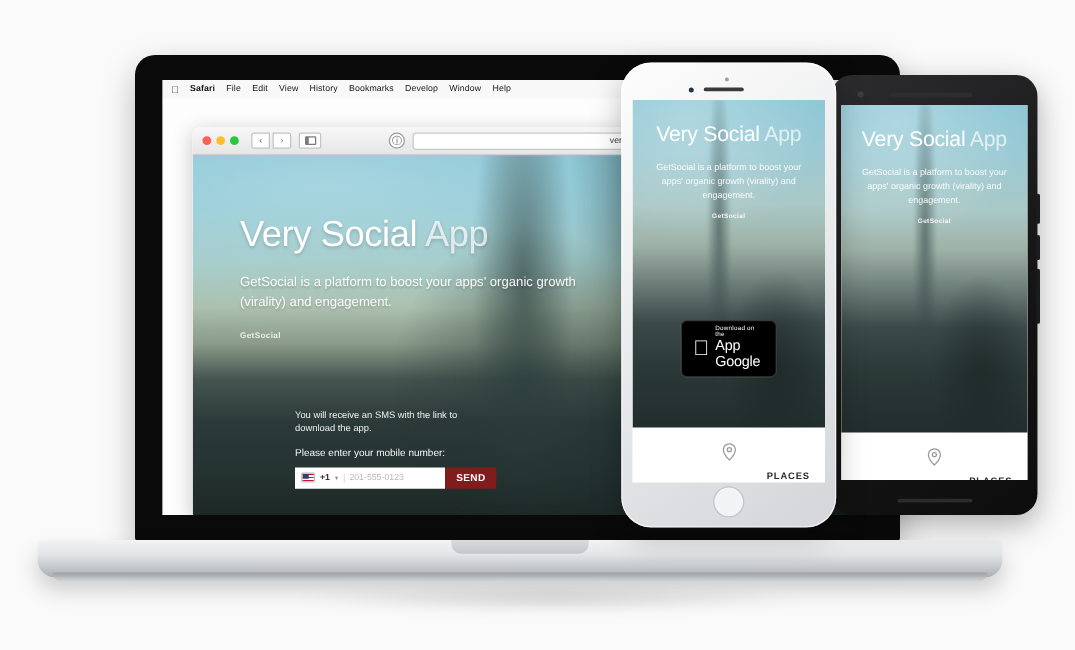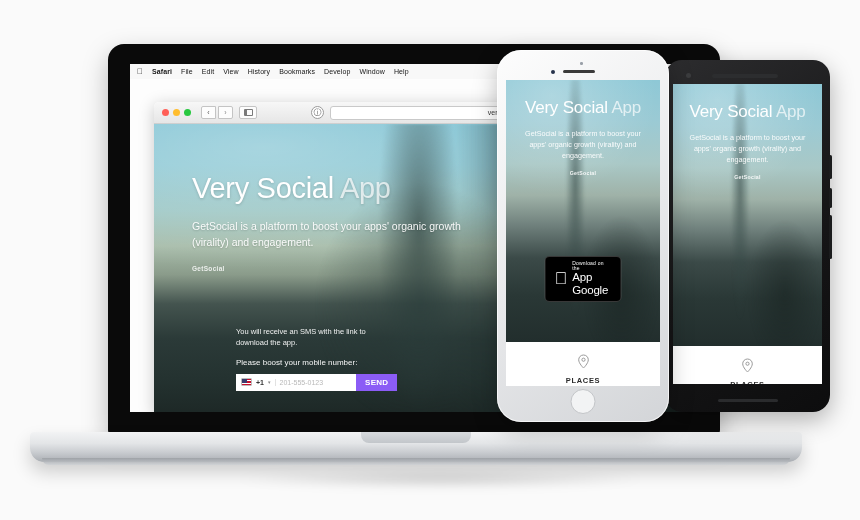--- a/index.html
+++ b/index.html
@@ -152,21 +152,21 @@
     background: repeating-linear-gradient(#c8102e 0 1.2px, #fff 1.2px 2.4px);
     border: .5px solid #bbb;
   }
   .flag::before {
     content: ""; position: absolute; left: 0; top: 0; width: 5px; height: 4.4px; background: #3c3b6e;
   }
   .ccode { font-size: 7px; color: #333; font-weight: bold; }
   .caret { font-size: 5px; color: #888; }
   .phone-ph { flex: 1; font-size: 7px; color: #b9b9b9; border-left: 1px solid #e2e2e2; padding-left: 4px; }
   .send-btn {
-    background: #8b5cf6; color: #fff; font-size: 8px; font-weight: bold;
+    background: #7f1d1d; color: #fff; font-size: 8px; font-weight: bold;
     padding: 0 9px; display: flex; align-items: center; letter-spacing: .3px;
   }
 
   
   .iphone {
     position: absolute; left: 497px; top: 50px; width: 172px; height: 372px;
     background: linear-gradient(145deg, #fdfdfd, #e7e8ea 55%, #d3d5d8);
     border-radius: 24px;
     box-shadow: 0 8px 24px rgba(0,0,0,.26), inset 0 0 0 1px rgba(255,255,255,.7);
     padding: 30px 9px 36px;
@@ -225,21 +225,21 @@
   .badge {
     position: absolute; z-index: 3; left: 50%; transform: translateX(-50%);
     background: #000; border-radius: 5px; border: 1px solid rgba(255,255,255,.22);
     display: flex; align-items: center; gap: 5px; padding: 4px 9px;
   }
   .badge-top { font-size: 5px; color: #fff; letter-spacing: .2px; line-height: 1; }
   .badge-main { font-size: 11.5px; color: #fff; line-height: 1.15; font-weight: 400; letter-spacing: -.2px; }
   .apple-glyph { font-size: 17px; color: #fff; line-height: 1; }
   .play-glyph { width: 14px; height: 16px; flex: 0 0 auto; }
 
-  .m-places { background: #fff; padding: 12px 12px 0; text-align: center; }
+  .m-places { background: #fff; padding: 12px 12px 0; text-align: right; }
   .pin { margin: 0 auto 7px; display: block; }
   .m-places-title { font-size: 7.5px; font-weight: bold; color: #2b2b2b; letter-spacing: .7px; }
 
   .shadow-blob {
     position: absolute; left: 150px; bottom: 28px; width: 580px; height: 26px;
     background: radial-gradient(50% 50% at 50% 50%, rgba(0,0,0,.16), rgba(0,0,0,0) 72%);
     filter: blur(5px);
   }
 </style>
 </head>
@@ -306,21 +306,21 @@
             <div class="hero-title">
               <b>Very Social</b>
               <span>App</span>
             </div>
             <div class="hero-sub">GetSocial is a platform to boost your apps' organic growth (virality) and engagement.</div>
             <div class="hero-logo">GetSocial</div>
           </div>
 
           <div class="sms">
             <div class="sms-note">You will receive an SMS with the link to download the app.</div>
-            <div class="sms-label">Please boost your mobile number:</div>
+            <div class="sms-label">Please enter your mobile number:</div>
             <div class="sms-form">
               <div class="sms-input">
                 <span class="flag"></span>
                 <span class="ccode">+1</span>
                 <span class="caret">▾</span>
                 <span class="phone-ph">201-555-0123</span>
               </div>
               <div class="send-btn">SEND</div>
             </div>
           </div>

